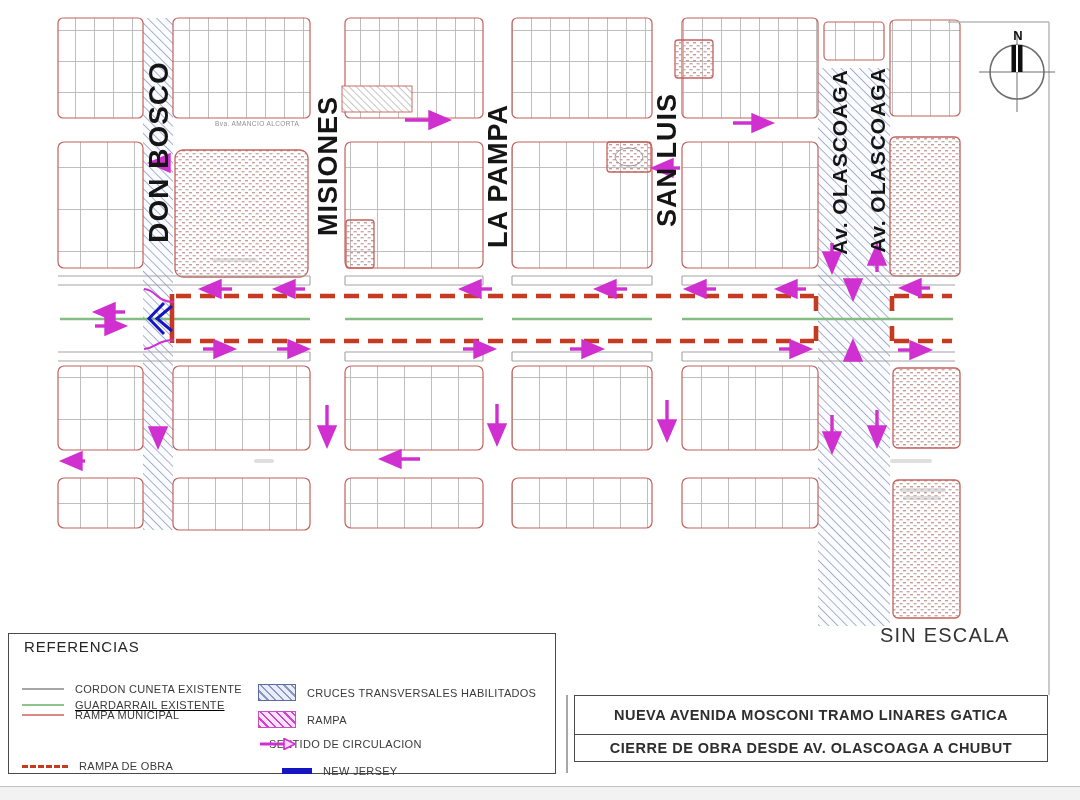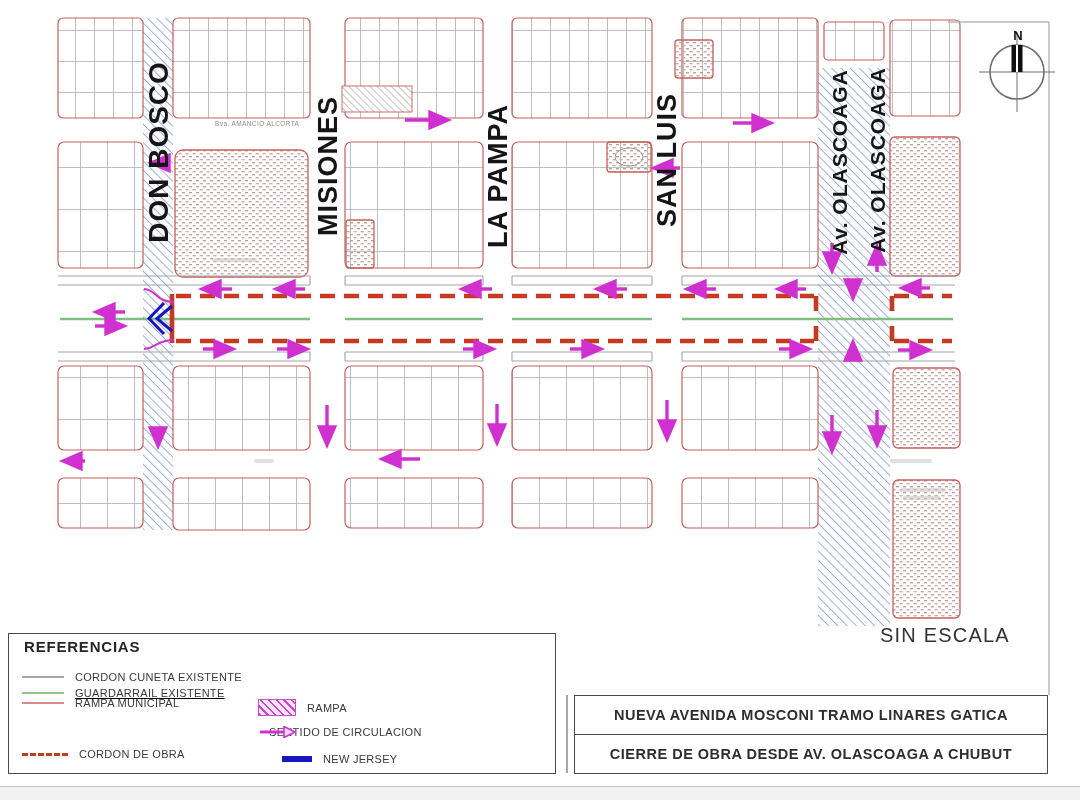--- a/index.html
+++ b/index.html
@@ -4,23 +4,23 @@
 <style>
   html,body{margin:0;padding:0;background:#fff;}
   #sheet{position:relative;width:1080px;height:800px;background:#ffffff;overflow:hidden;
          font-family:"Liberation Sans",sans-serif;}
   svg{position:absolute;left:0;top:0;}
   .vlabel{position:absolute;transform:translate(-50%,-50%) rotate(-90deg);white-space:nowrap;
           font-weight:bold;color:#151515;letter-spacing:1px;}
   .tinytext{position:absolute;font-size:6.5px;color:#8f8f8f;letter-spacing:.4px;white-space:nowrap;}
   .smudge{position:absolute;background:#c7c3c3;opacity:.55;border-radius:2px;}
   .box{position:absolute;border:1.6px solid #4a4a4a;background:transparent;}
-  #legend-title{position:absolute;left:24px;top:638px;font-size:15px;font-weight:700;
+  #legend-title{position:absolute;left:24px;top:638px;font-size:15px;font-weight:400;
                 color:#262626;letter-spacing:.8px;}
-  .lrow{position:absolute;display:flex;align-items:center;gap:11px;}
+  .lrow{position:absolute;display:flex;align-items:center;gap:11px;margin-top:12px;}
   .llabel{font-size:11px;color:#3a3a3a;letter-spacing:.3px;white-space:nowrap;}
   .sw{flex:0 0 auto;}
   .sw-gray{width:42px;border-top:2px solid #a6a6a6;}
   .sw-red{width:42px;border-top:2px solid #d98a86;}
   .sw-green{width:42px;border-top:2px solid #8cc68c;}
   .sw-dash{width:46px;border-top:3px dashed #c53b22;}
   .sw-hblue{width:36px;height:15px;border:1px solid #5b6aa0;
             background:repeating-linear-gradient(45deg,#8b98c4 0 1.6px,#e9edf7 1.6px 5.5px);}
   .sw-hpink{width:36px;height:15px;border:1px solid #c74fc7;
             background:repeating-linear-gradient(45deg,#d63fd6 0 1.6px,#fae4fa 1.6px 5.5px);}
@@ -219,37 +219,41 @@
   <div class="lrow" style="left:22px;top:697px;">
     <span class="sw sw-red"></span>
     <span class="llabel">RAMPA MUNICIPAL</span>
   </div>
   <div class="lrow" style="left:22px;top:687px;text-decoration:underline;">
     <span class="sw sw-green"></span>
     <span class="llabel">GUARDARRAIL EXISTENTE</span>
   </div>
   <div class="lrow" style="left:22px;top:748px;">
     <span class="sw sw-dash"></span>
-    <span class="llabel">CORDON DE OBRA</span>
+    <span class="llabel">RAMPA DE OBRA</span>
+  </div>
+  <div class="lrow" style="left:258px;top:672px;">
+    <span class="sw sw-hblue"></span>
+    <span class="llabel">CRUCES TRANSVERSALES HABILITADOS</span>
   </div>
   <div class="lrow" style="left:258px;top:699px;">
     <span class="sw sw-hpink"></span>
     <span class="llabel">RAMPA</span>
   </div>
   <div class="lrow" style="left:258px;top:726px;">
     <span class="sw">
       <svg width="38" height="12" viewBox="0 0 38 12">
         <line x1="2" y1="6" x2="27" y2="6" stroke="#cf30cf" stroke-width="3"></line>
         <path d="M26,0.5 L37,6 L26,11.5 z" fill="#f7d9f7" stroke="#cf30cf" stroke-width="1.6"></path>
       </svg>
     </span>
     <span class="llabel">SENTIDO DE CIRCULACION</span>
   </div>
   <div class="lrow" style="left:258px;top:753px;padding-left:24px;">
     <span class="sw sw-nj"></span>
     <span class="llabel">NEW JERSEY</span>
   </div>
 
   <div class="titlecell" style="top:695px;height:40px;">NUEVA AVENIDA MOSCONI TRAMO LINARES GATICA</div>
-  <div class="titlecell" style="top:733.5px;height:40px;">CIERRE DE OBRA DESDE AV. OLASCOAGA A CHUBUT</div>
+  <div class="titlecell" style="top:733.5px;height:28px;">CIERRE DE OBRA DESDE AV. OLASCOAGA A CHUBUT</div>
 
   <div id="bottom-strip"></div>
 </div>
 
 </body></html>

